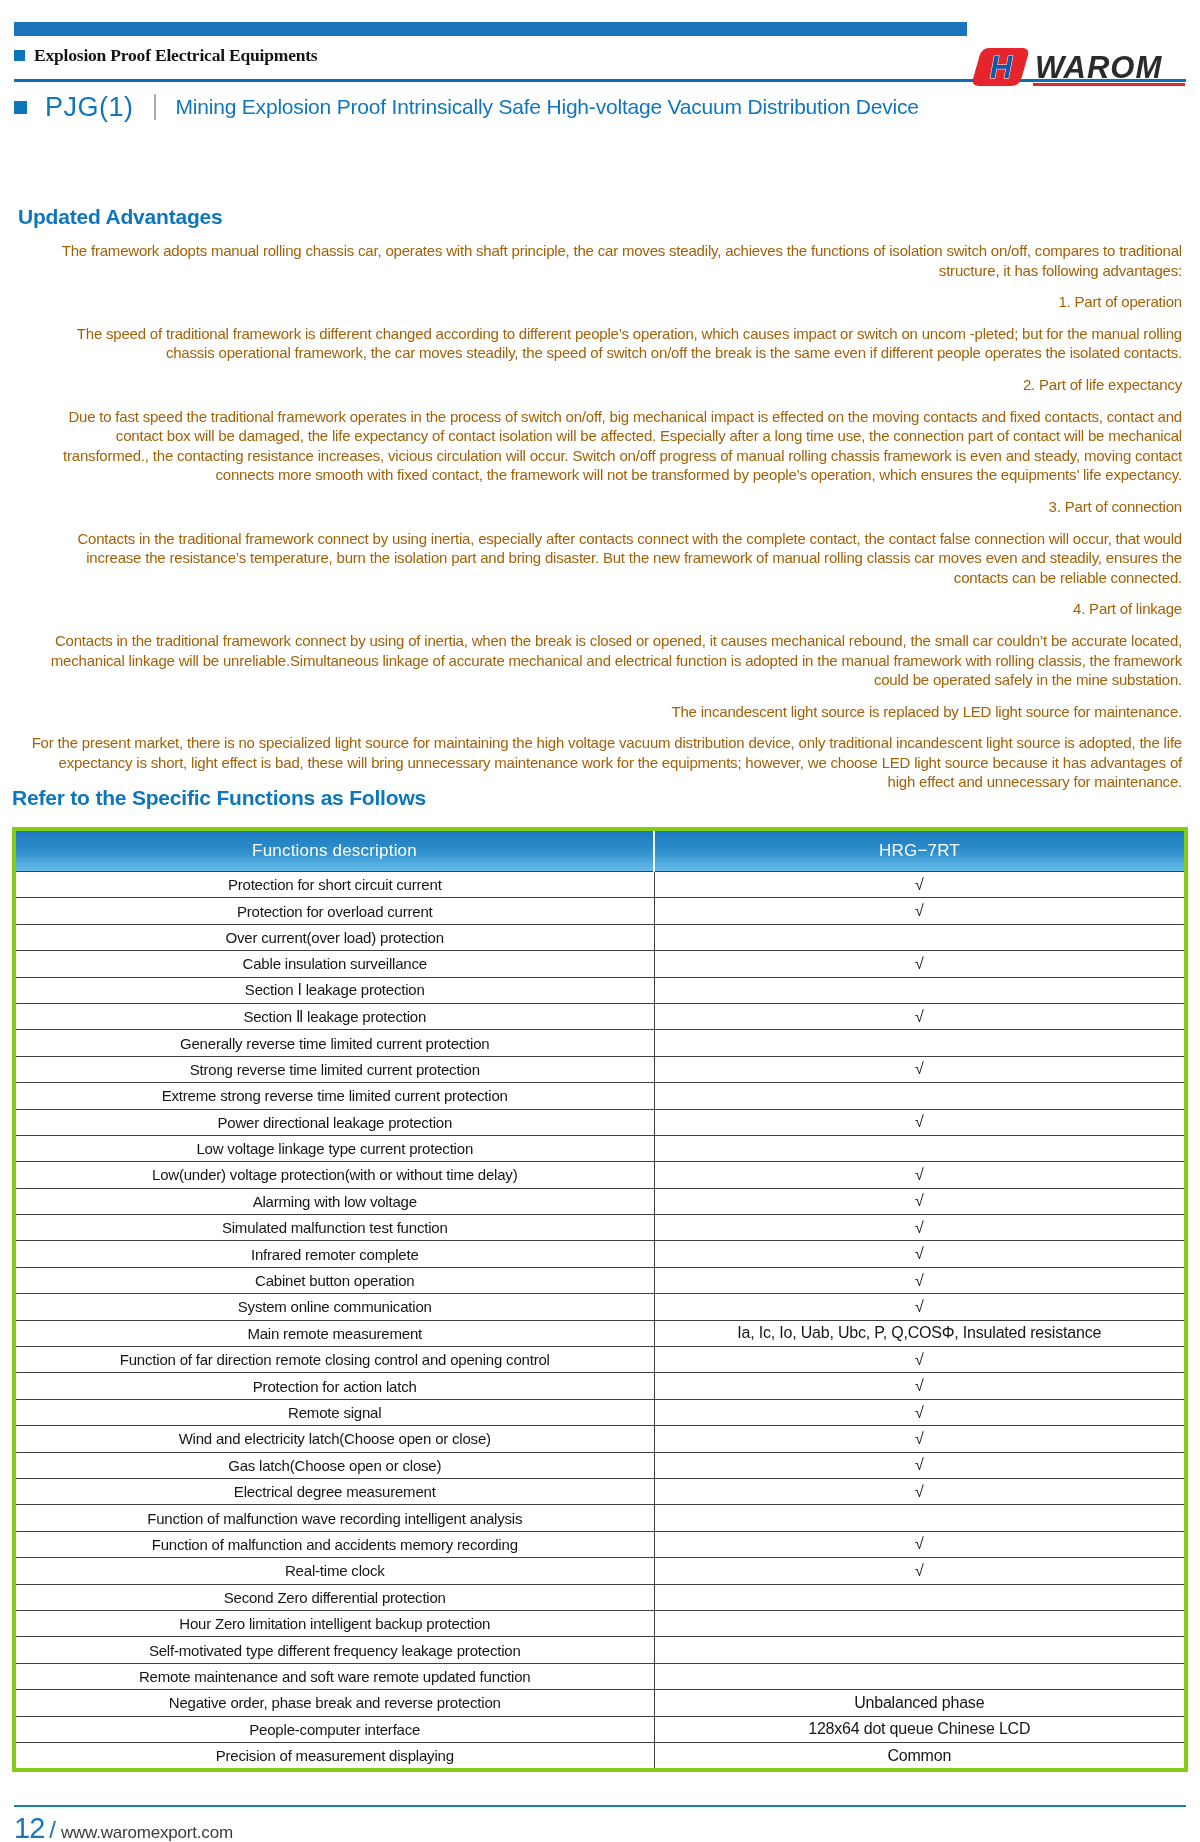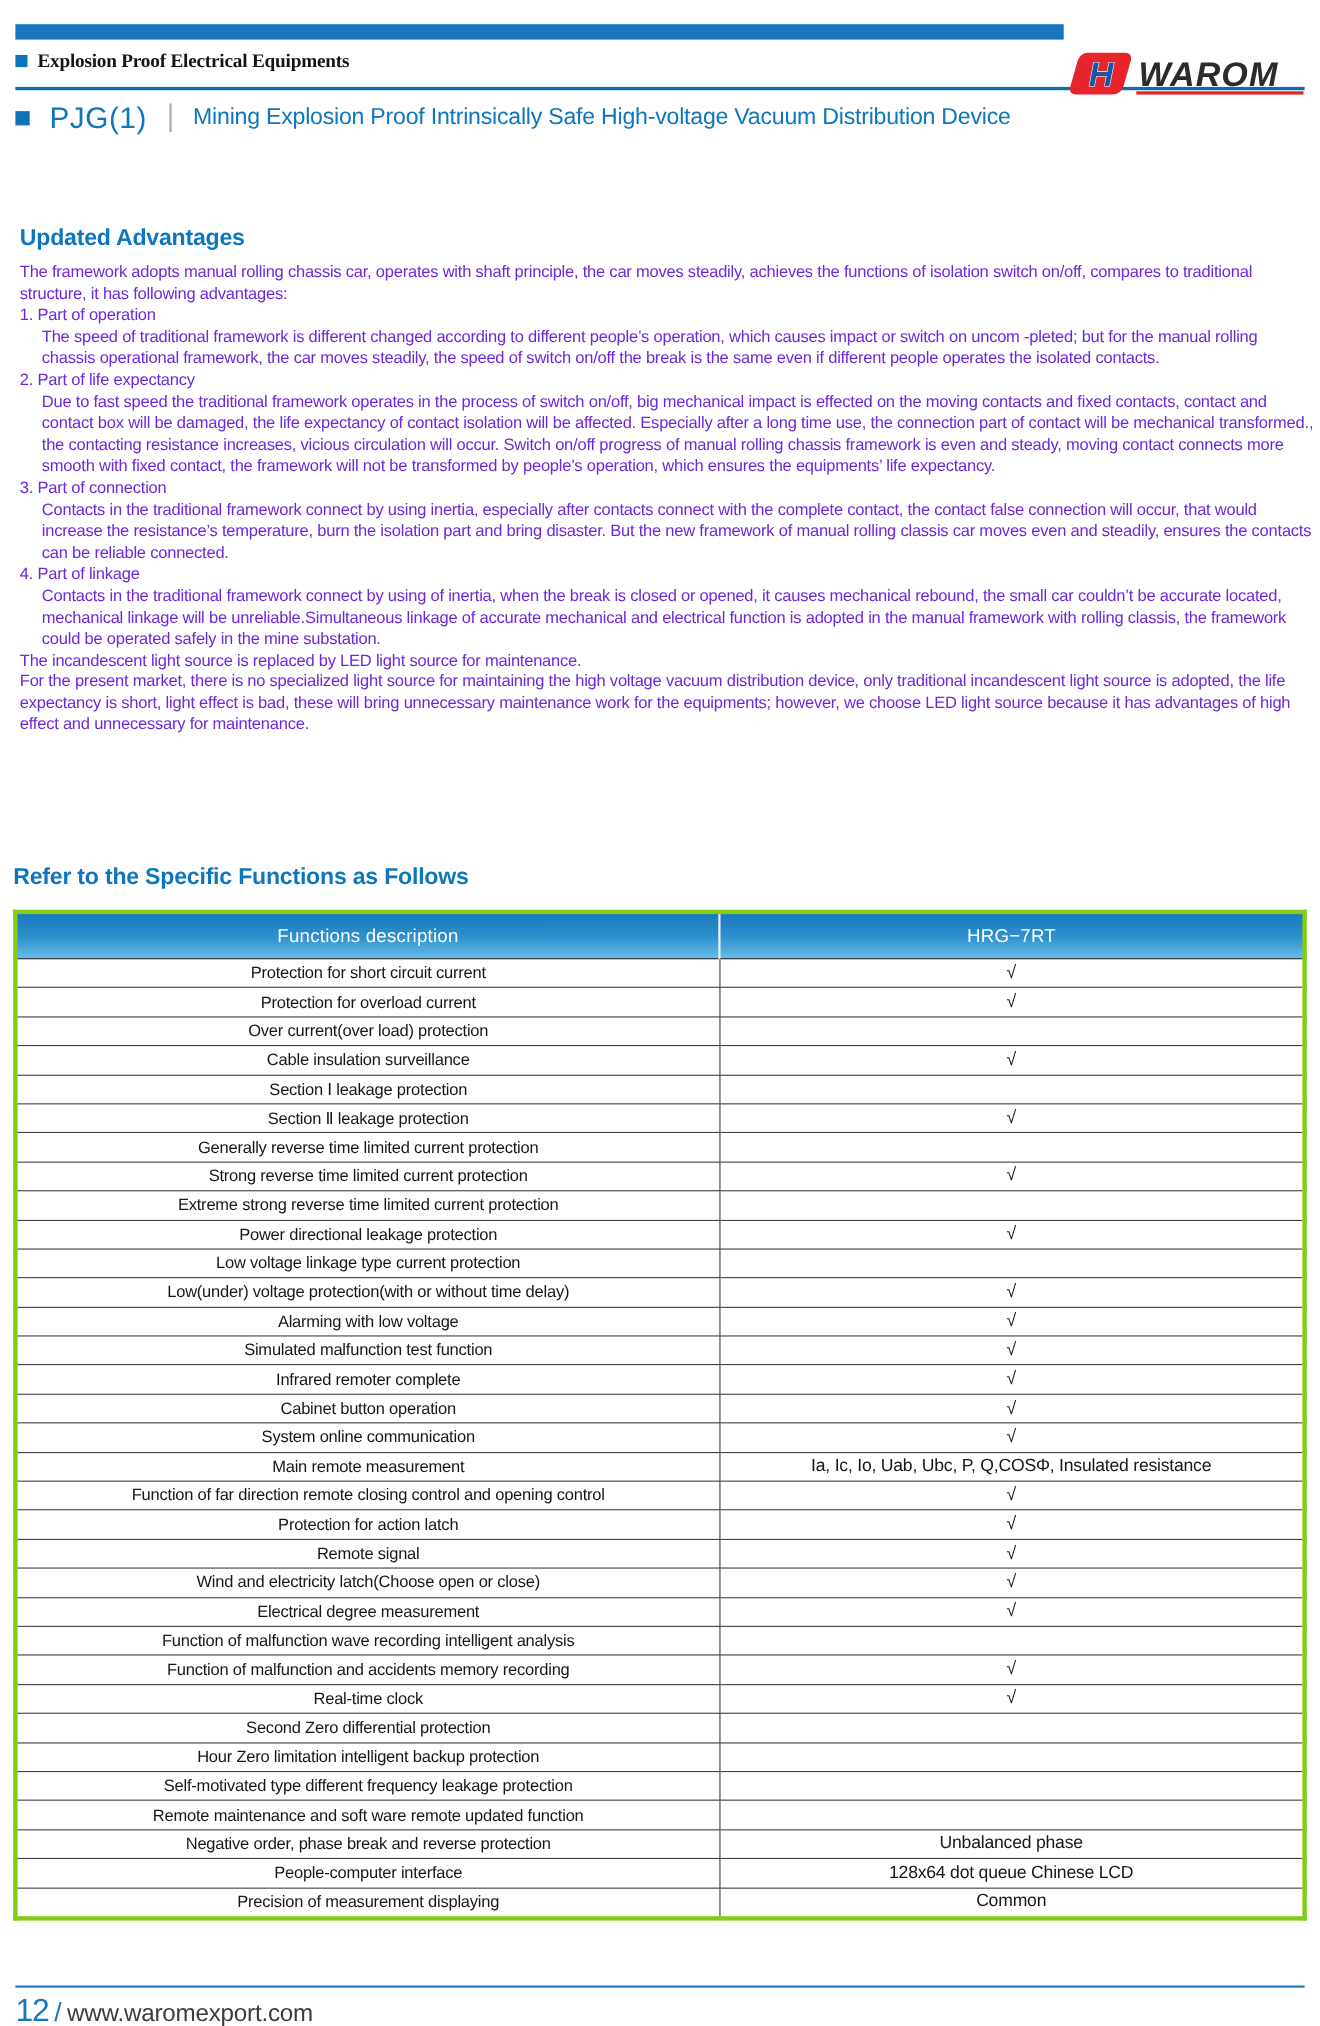--- a/index.html
+++ b/index.html
@@ -15,42 +15,42 @@
   .header-rule{margin:13px 0 0 14px;width:1172px;height:2.5px;background:#0d6cb5;}
   .product-row{display:flex;align-items:center;gap:18px;margin:10px 0 0 14px;}
   .bullet-md{width:13px;height:13px;background:#0e74ba;flex:0 0 auto;}
   .product-code{font-size:27px;font-weight:500;color:#0e76bc;letter-spacing:0.5px;}
   .product-sep{width:2px;height:26px;background:#a9adb2;margin:0 2px;}
   .product-title{font-size:21px;color:#0e76bc;letter-spacing:-0.2px;}
 
   
   .advantages{position:absolute;top:205px;left:18px;width:1176px;}
   .sec-heading{margin:0 0 9px 0;font-size:21px;font-weight:bold;color:#0e76bc;letter-spacing:-0.2px;}
-  .advantages p{margin:0;font-size:15px;line-height:19.6px;letter-spacing:-0.2px;color:#6d28d9;}
+  .advantages p{margin:12px;font-size:15px;line-height:19.6px;letter-spacing:-0.2px;color:#a16207;text-align:right;}
   .adv-body{margin-left:20px !important;}
 
   
   .functions{position:absolute;top:786px;left:12px;width:1067px;}
   .functions .sec-heading{margin:0 0 17px 0;}
   table.fn{width:1176px;border-collapse:collapse;table-layout:fixed;border:4px solid #84cc16;}
   table.fn col.c1{width:640px;}
   table.fn th{height:38px;background:linear-gradient(180deg,#1b79bd 0%,#2f90cd 52%,#67bde9 100%);
       color:#fff;font-size:17px;font-weight:400;letter-spacing:0.2px;}
   table.fn th + th{border-left:2px solid #f2f6fa;}
   table.fn td{height:25.4px;border:1px solid #3f3f3f;text-align:center;vertical-align:middle;
       font-size:15px;letter-spacing:-0.2px;color:#161616;padding:0 4px;overflow:hidden;white-space:nowrap;}
   table.fn td:nth-child(2){font-size:16px;}
 
   
   .footer{position:absolute;top:1805px;left:14px;width:1172px;}
   .footer-rule{height:2px;background:#1c7ac0;}
   .footer-row{display:flex;align-items:baseline;gap:5px;margin-top:5px;}
   .page-num{font-size:29px;color:#1a75bc;letter-spacing:-1px;}
   .footer-slash{font-size:24px;color:#1a75bc;}
-  .site-url{font-size:22px;color:#3c3c3c;letter-spacing:-0.2px;text-align:right;}
+  .site-url{font-size:17px;color:#3c3c3c;letter-spacing:-0.2px;text-align:right;}
 </style>
 </head>
 <body>
 
 <div class="page">
 
   <header style="position:relative;">
     <div class="topbar"></div>
 
     <svg class="brand-logo" viewBox="0 0 220 48">
@@ -190,20 +190,24 @@
           </tr>
           <tr>
             <td>Remote signal</td>
             <td>√</td>
           </tr>
           <tr>
             <td>Wind and electricity latch(Choose open or close)</td>
             <td>√</td>
           </tr>
           <tr>
+            <td>Gas latch(Choose open or close)</td>
+            <td>√</td>
+          </tr>
+          <tr>
             <td>Electrical degree measurement</td>
             <td>√</td>
           </tr>
           <tr>
             <td>Function of malfunction wave recording intelligent analysis</td>
             <td></td>
           </tr>
           <tr>
             <td>Function of malfunction and accidents memory recording</td>
             <td>√</td>

